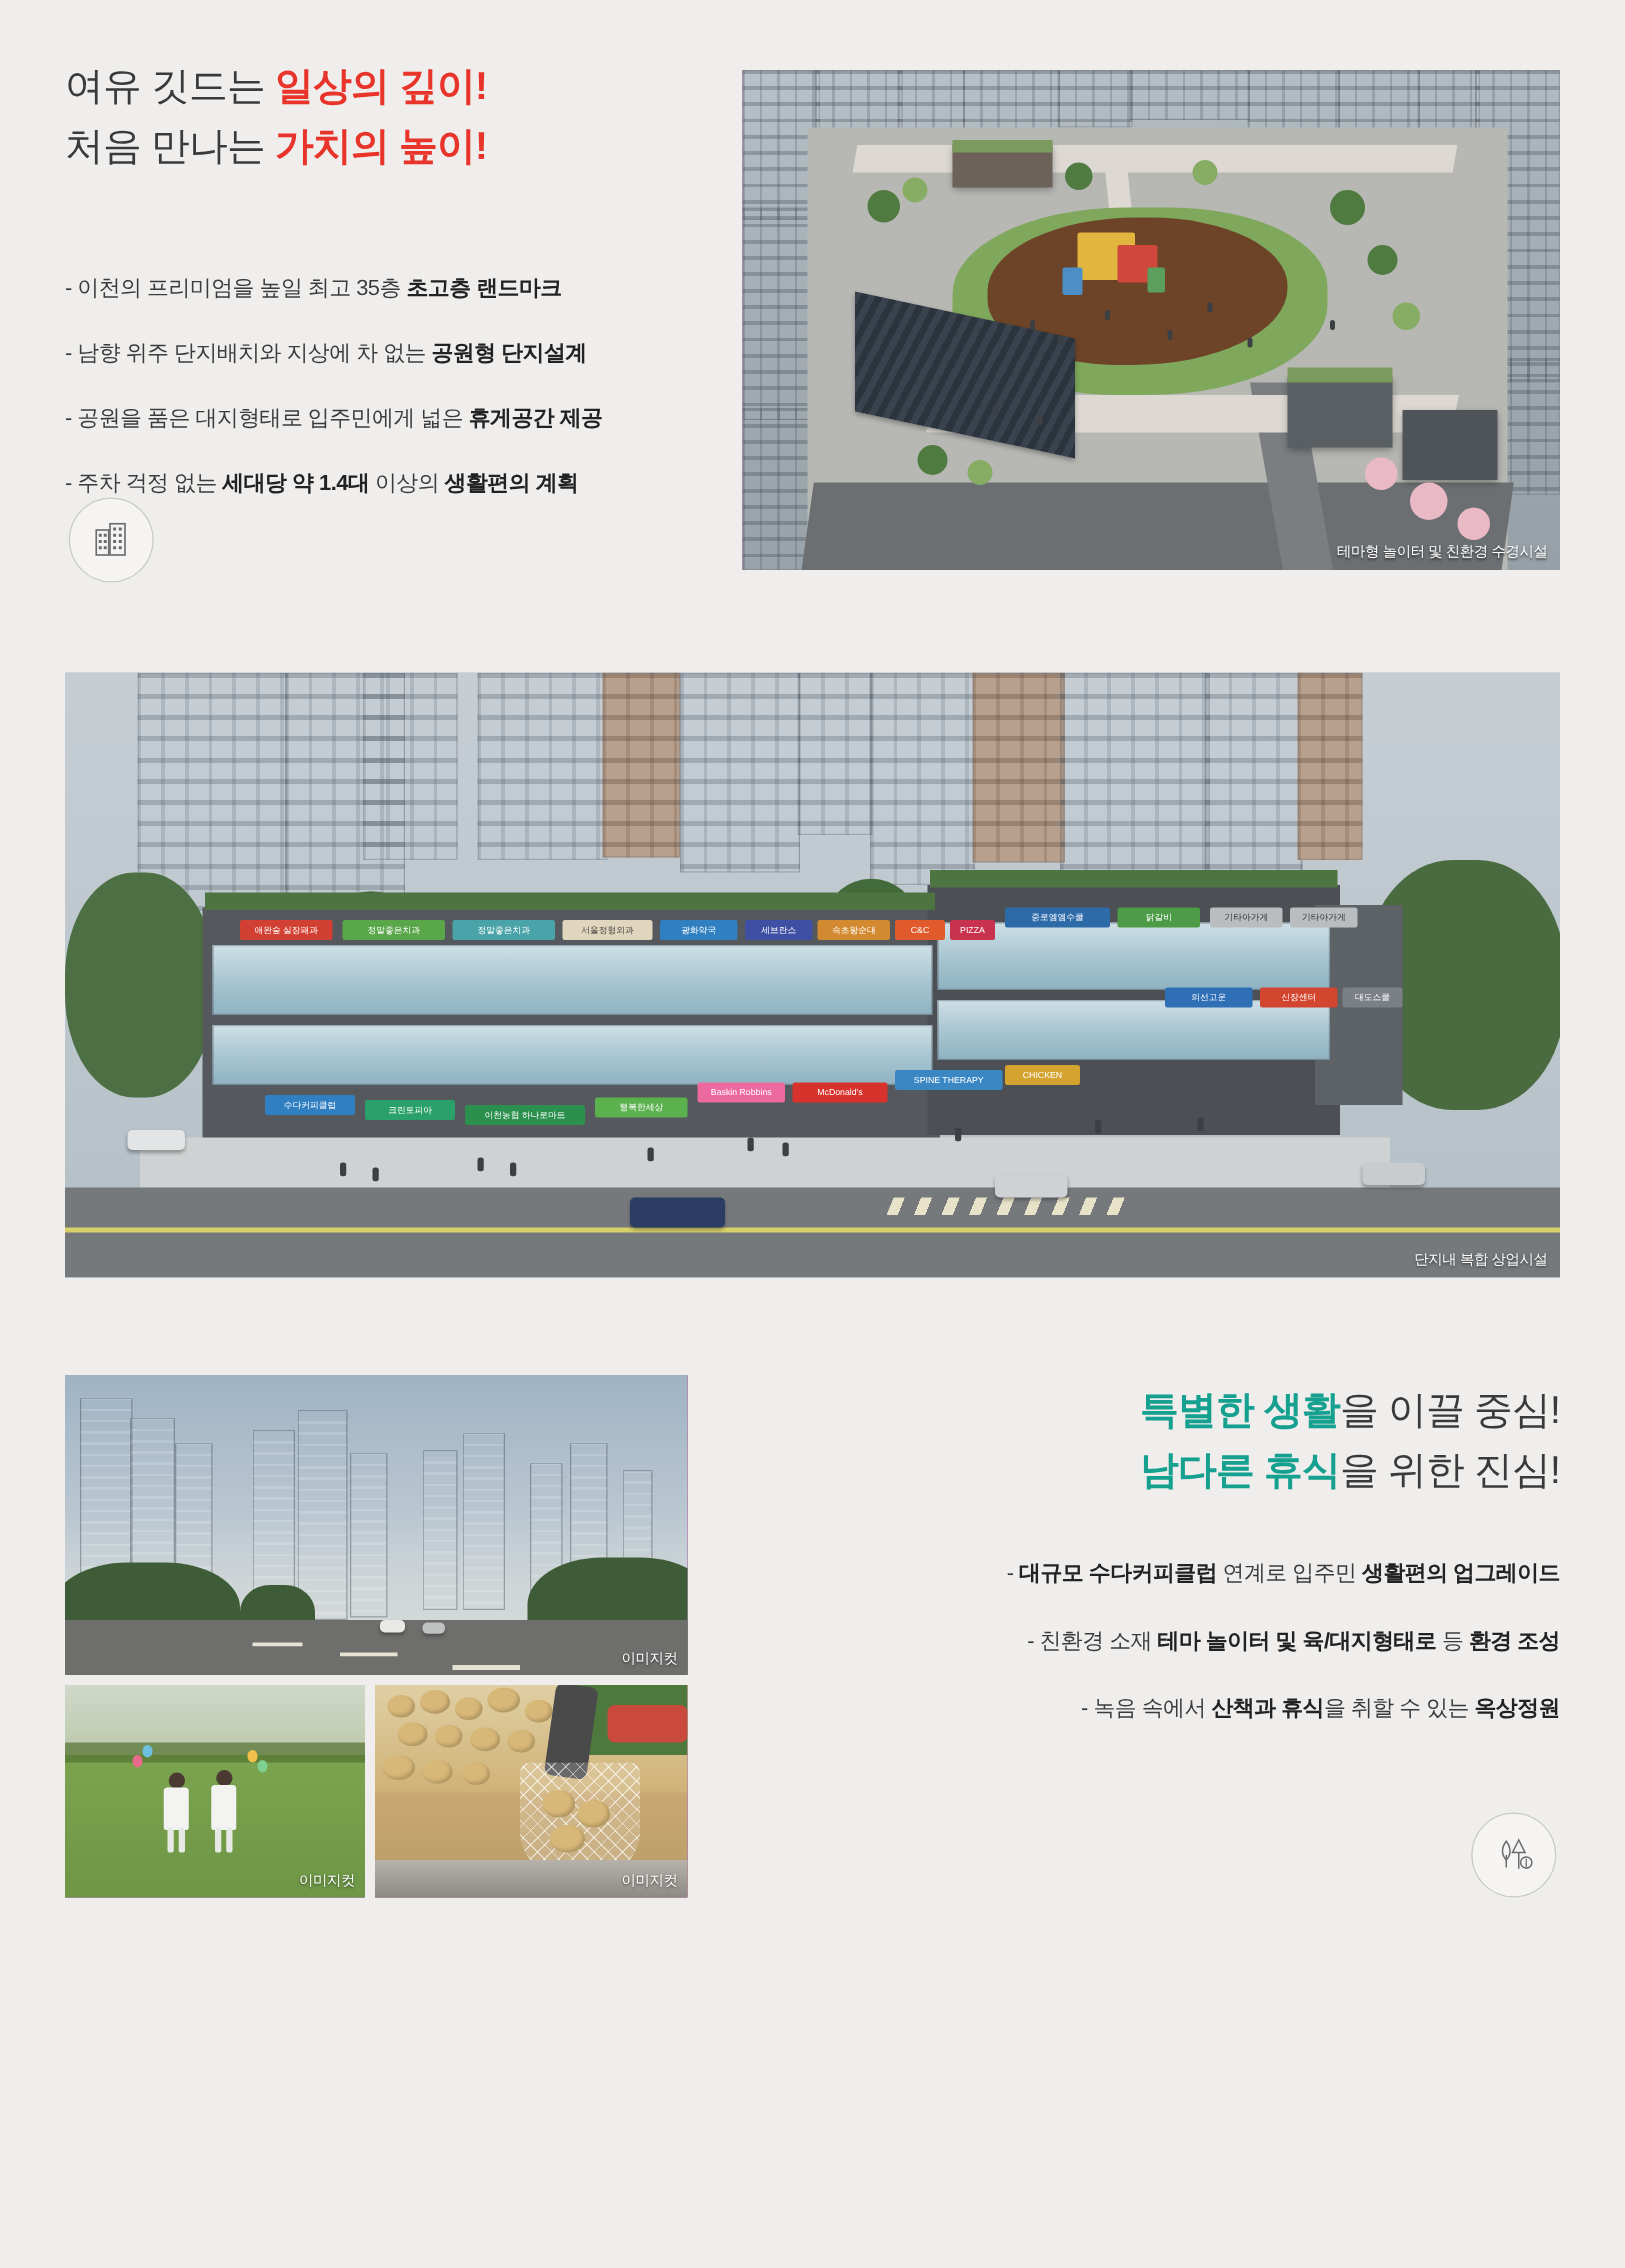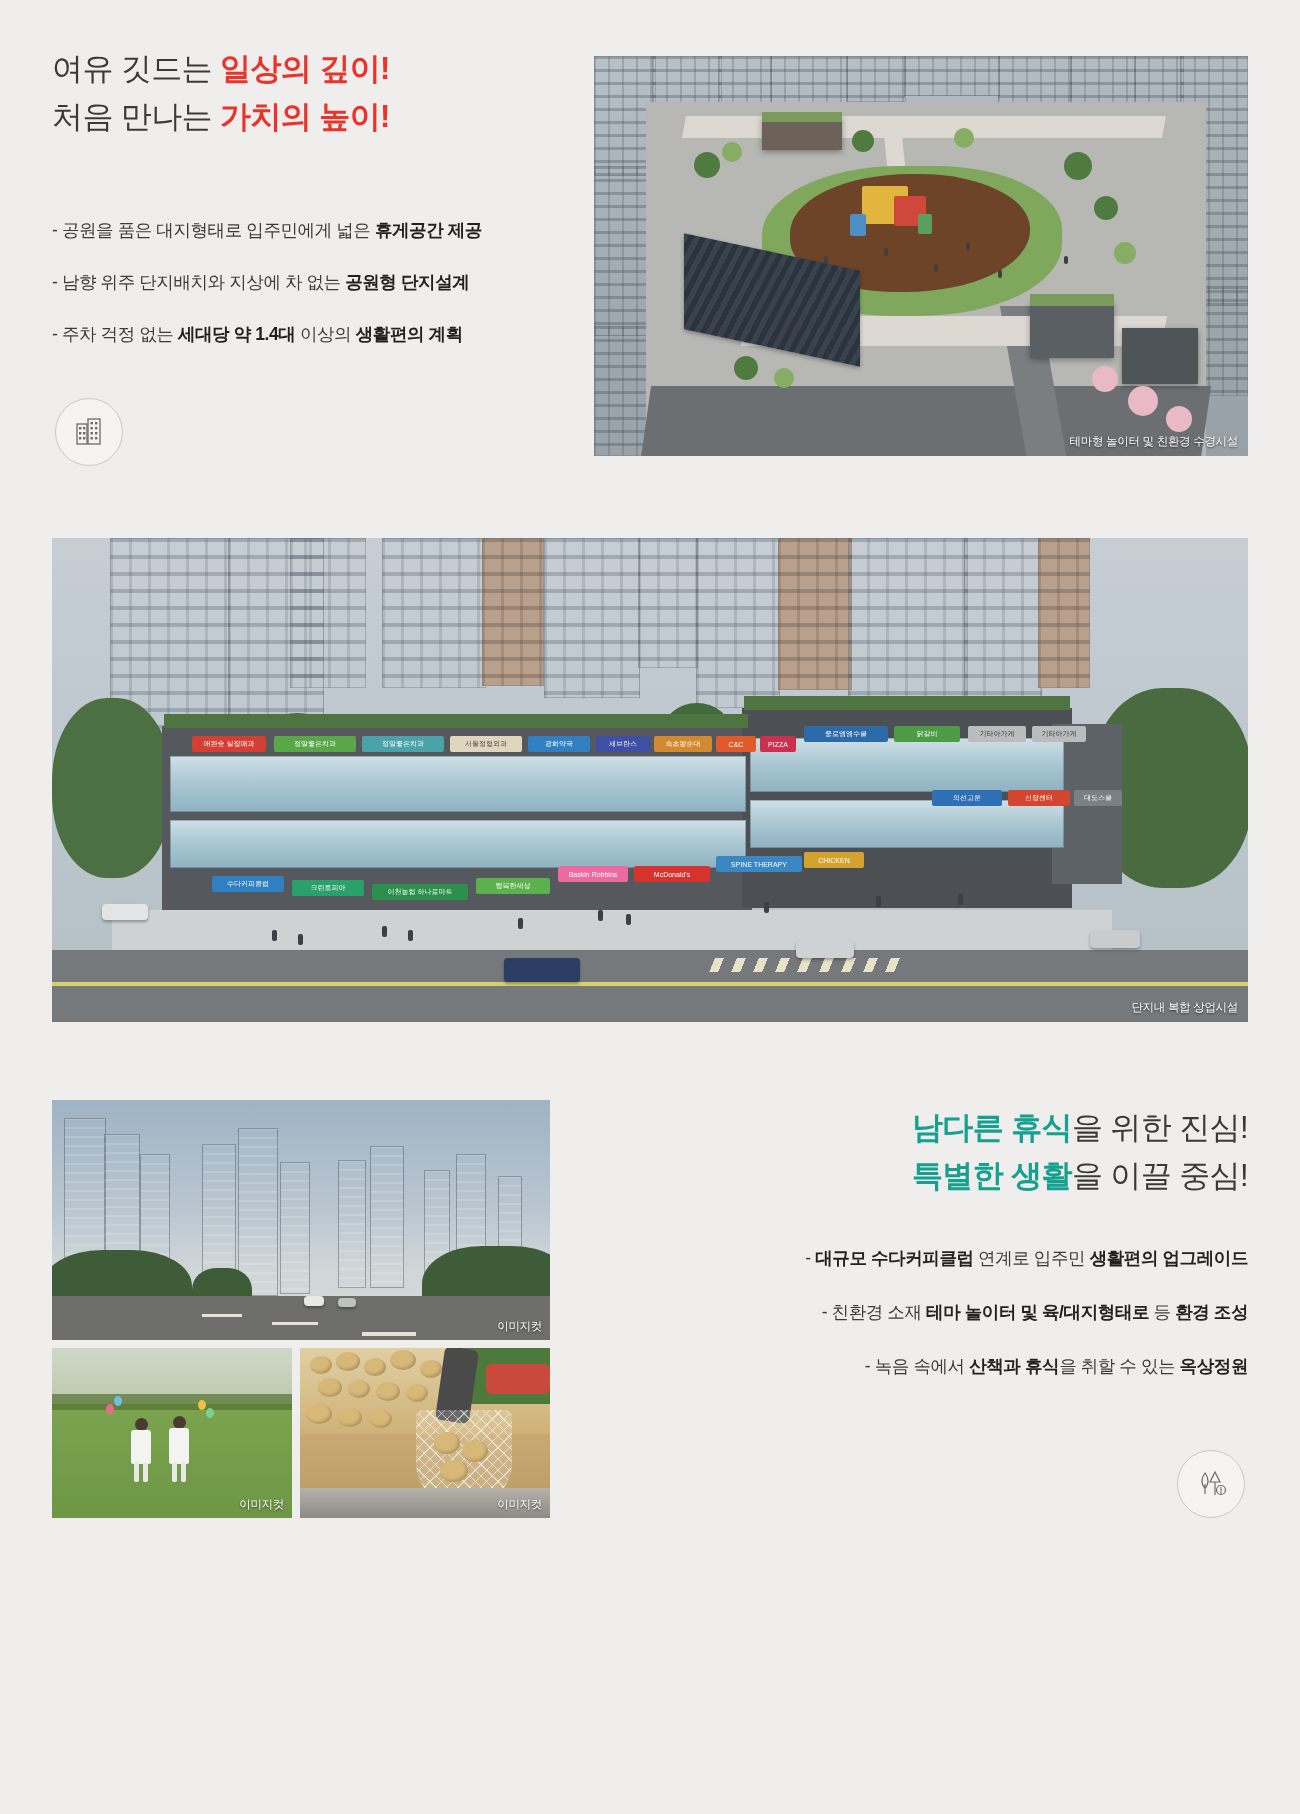--- a/index.html
+++ b/index.html
@@ -277,24 +277,27 @@
     <div>
       <span>여유 깃드는 </span><span class="hl">일상의 깊이!</span>
     </div>
     <div>
       <span>처음 만나는 </span><span class="hl">가치의 높이!</span>
     </div>
   </div>
 
   <div class="bullets">
     <div class="row">
+      <span>- 이천의 프리미엄을 높일 최고 35층 </span><b>초고층 랜드마크</b>
+    </div>
+    <div class="row">
+      <span>- 남향 위주 단지배치와 지상에 차 없는 </span><b>공원형 단지설계</b>
+    </div>
+    <div class="row">
       <span>- 공원을 품은 대지형태로 입주민에게 넓은 </span><b>휴게공간 제공</b>
-    </div>
-    <div class="row">
-      <span>- 남향 위주 단지배치와 지상에 차 없는 </span><b>공원형 단지설계</b>
     </div>
     <div class="row">
       <span>- 주차 걱정 없는 </span><b>세대당 약 1.4대</b><span> 이상의 </span><b>생활편의 계획</b>
     </div>
   </div>
 
   <div class="circle-icon" id="bldg-circle">
     <svg width="34" height="34" viewBox="0 0 34 34" aria-hidden="true">
       <rect x="5" y="9" width="10" height="20" fill="none" stroke="#6b6b6b" stroke-width="1.3"></rect>
       <rect x="16" y="4" width="12" height="25" fill="none" stroke="#6b6b6b" stroke-width="1.3"></rect>
@@ -463,24 +466,24 @@
     <div class="dot-person" style="left:824px;top:358px;width:5px;height:11px;"></div>
     <div class="dot-person" style="left:906px;top:356px;width:5px;height:11px;"></div>
 
     <div class="caption">단지내 복합 상업시설</div>
   </div>
 </div>
 
 <div class="section-two">
   <div class="headline2">
     <div>
+      <span class="hl2">특별한 생활</span><span>을 이끌 중심!</span>
+    </div>
+    <div>
       <span class="hl2">남다른 휴식</span><span>을 위한 진심!</span>
-    </div>
-    <div>
-      <span class="hl2">특별한 생활</span><span>을 이끌 중심!</span>
     </div>
   </div>
 
   <div class="bullets2">
     <div class="row">
       <span>- </span><b>대규모 수다커피클럽</b><span> 연계로 입주민 </span><b>생활편의 업그레이드</b>
     </div>
     <div class="row">
       <span>- 친환경 소재 </span><b>테마 놀이터 및 육/대지형태로</b><span> 등 </span><b>환경 조성</b>
     </div>

